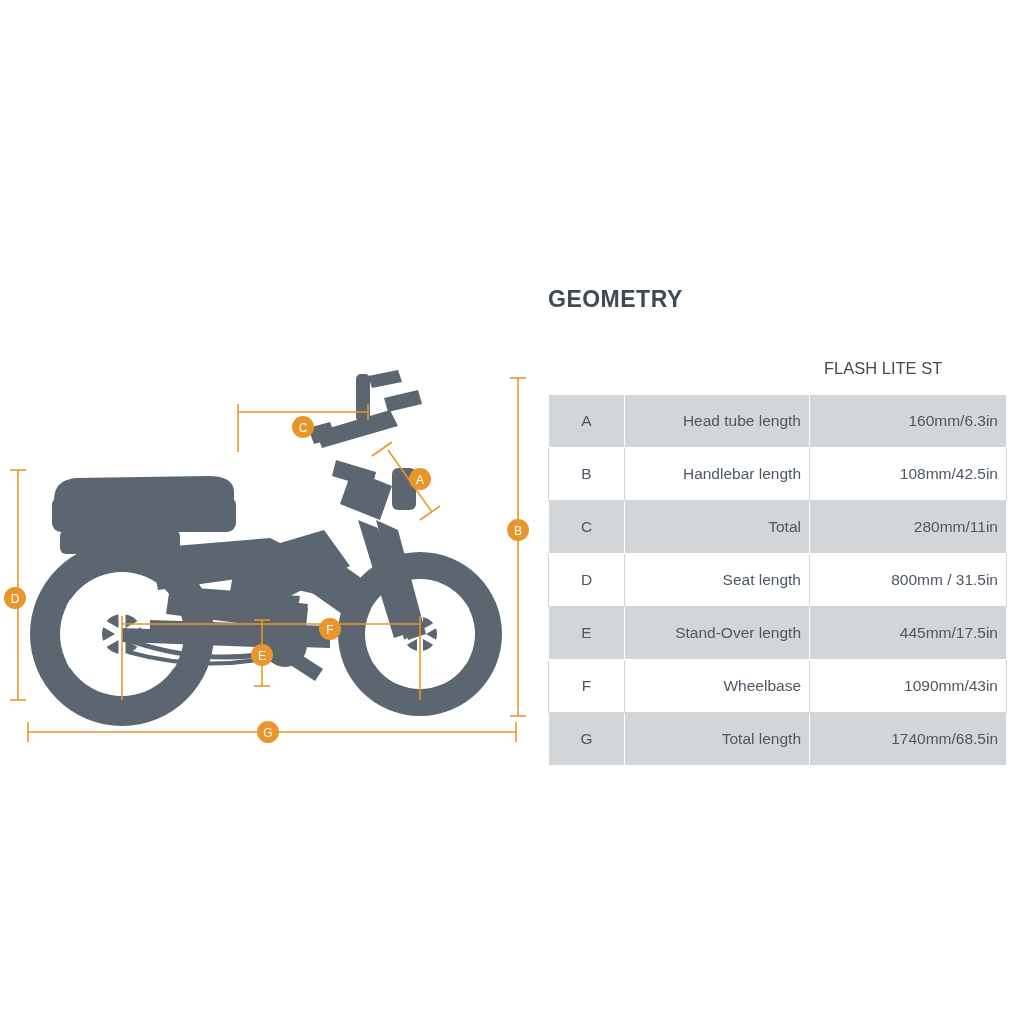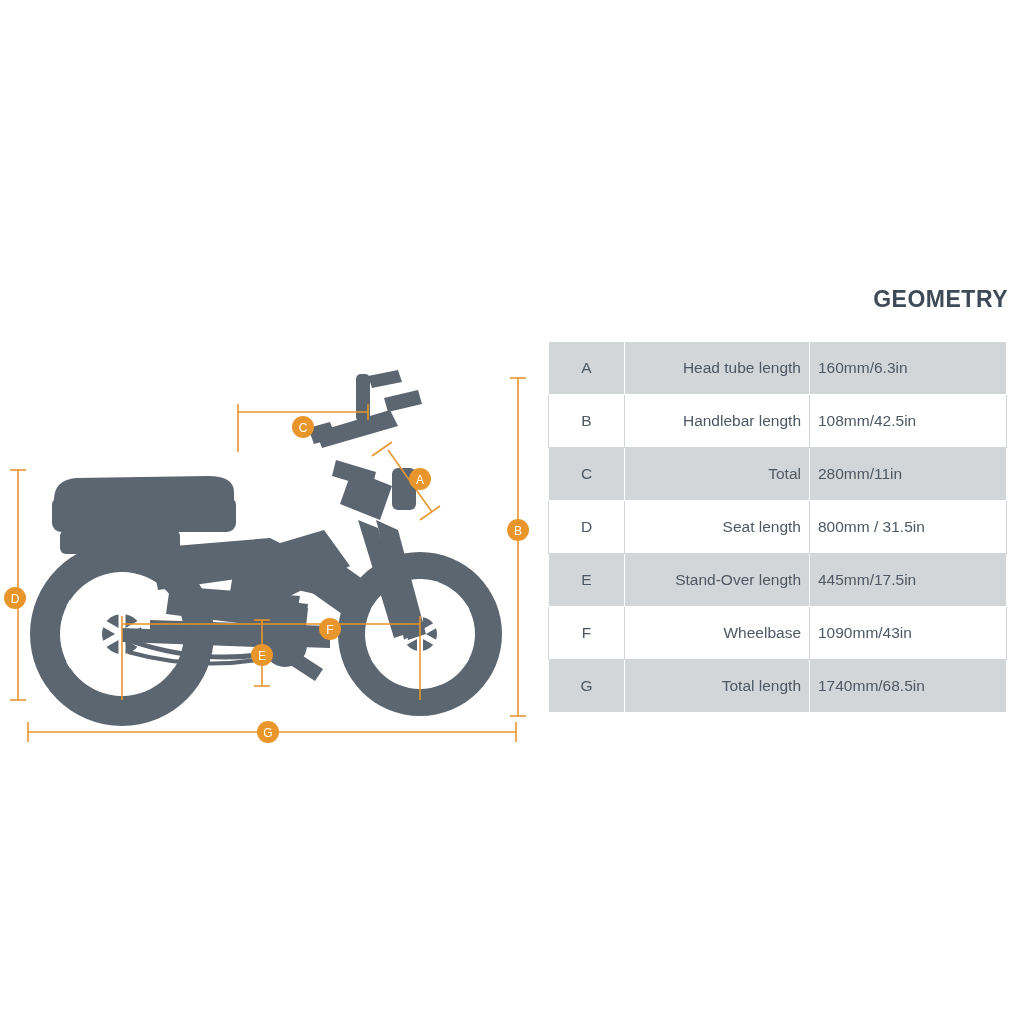--- a/index.html
+++ b/index.html
@@ -30,21 +30,21 @@
     position: absolute;
     left: 548px;
     top: 286px;
     width: 460px;
   }
   #geometry-title {
     font-size: 23px;
     font-weight: bold;
     color: #3f4a57;
     letter-spacing: 0.5px;
-    text-align: right;
+    text-align: left;
     margin: 0 0 28px 0;
   }
   table.geo {
     border-collapse: collapse;
     width: 458px;
     table-layout: fixed;
   }
   table.geo td, table.geo th {
     border: 1px solid #ffffff;
     height: 52px;
@@ -53,21 +53,21 @@
     color: #4d5864;
     padding: 0 8px;
     vertical-align: middle;
   }
   col.c-letter { width: 76px; }
   col.c-name   { width: 185px; }
   col.c-value  { width: 197px; }
 
   .cell-letter { text-align: center; }
   .cell-name   { text-align: right; padding-left: 18px; }
-  .cell-value  { text-align: left; font-size: 16px; }
+  .cell-value  { text-align: right; font-size: 16px; }
 
   .row-head td {
     background: #ffffff;
     border-color: #d6d9dc;
     height: 46px;
   }
   .row-head .cell-value {
     font-size: 16.5px;
     color: #3f4a57;
     text-align: left;
@@ -204,20 +204,25 @@
 <div id="geometry-panel">
   <h1 id="geometry-title">GEOMETRY</h1>
 
   <table class="geo">
     <colgroup>
       <col class="c-letter">
         <col class="c-name">
         <col class="c-value">
     </colgroup>
     <tbody>
+      <tr class="row-head">
+        <td class="cell-letter blank-a"></td>
+        <td class="cell-name blank-b"></td>
+        <td class="cell-value">FLASH LITE ST</td>
+      </tr>
 
       <tr class="shade">
         <td class="cell-letter">A</td>
         <td class="cell-name">Head tube length</td>
         <td class="cell-value">160mm/6.3in</td>
       </tr>
       <tr class="plain">
         <td class="cell-letter">B</td>
         <td class="cell-name">Handlebar length</td>
         <td class="cell-value">108mm/42.5in</td>

